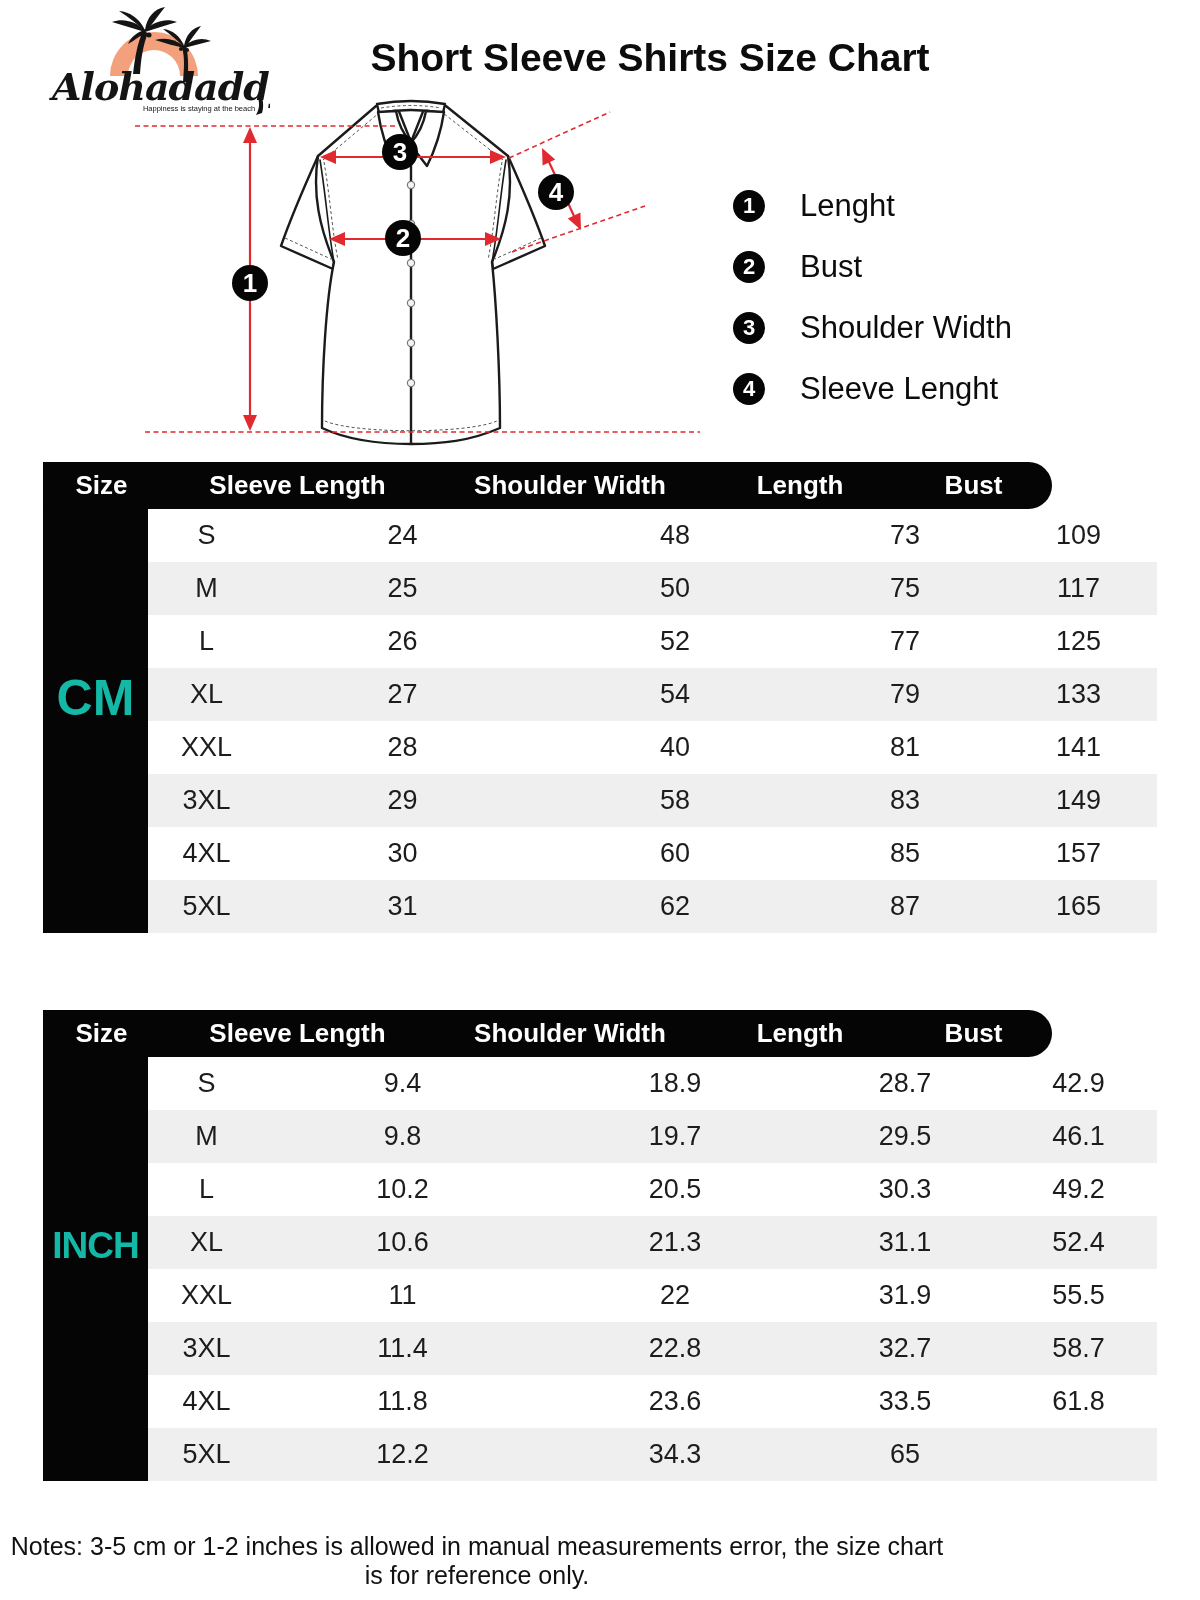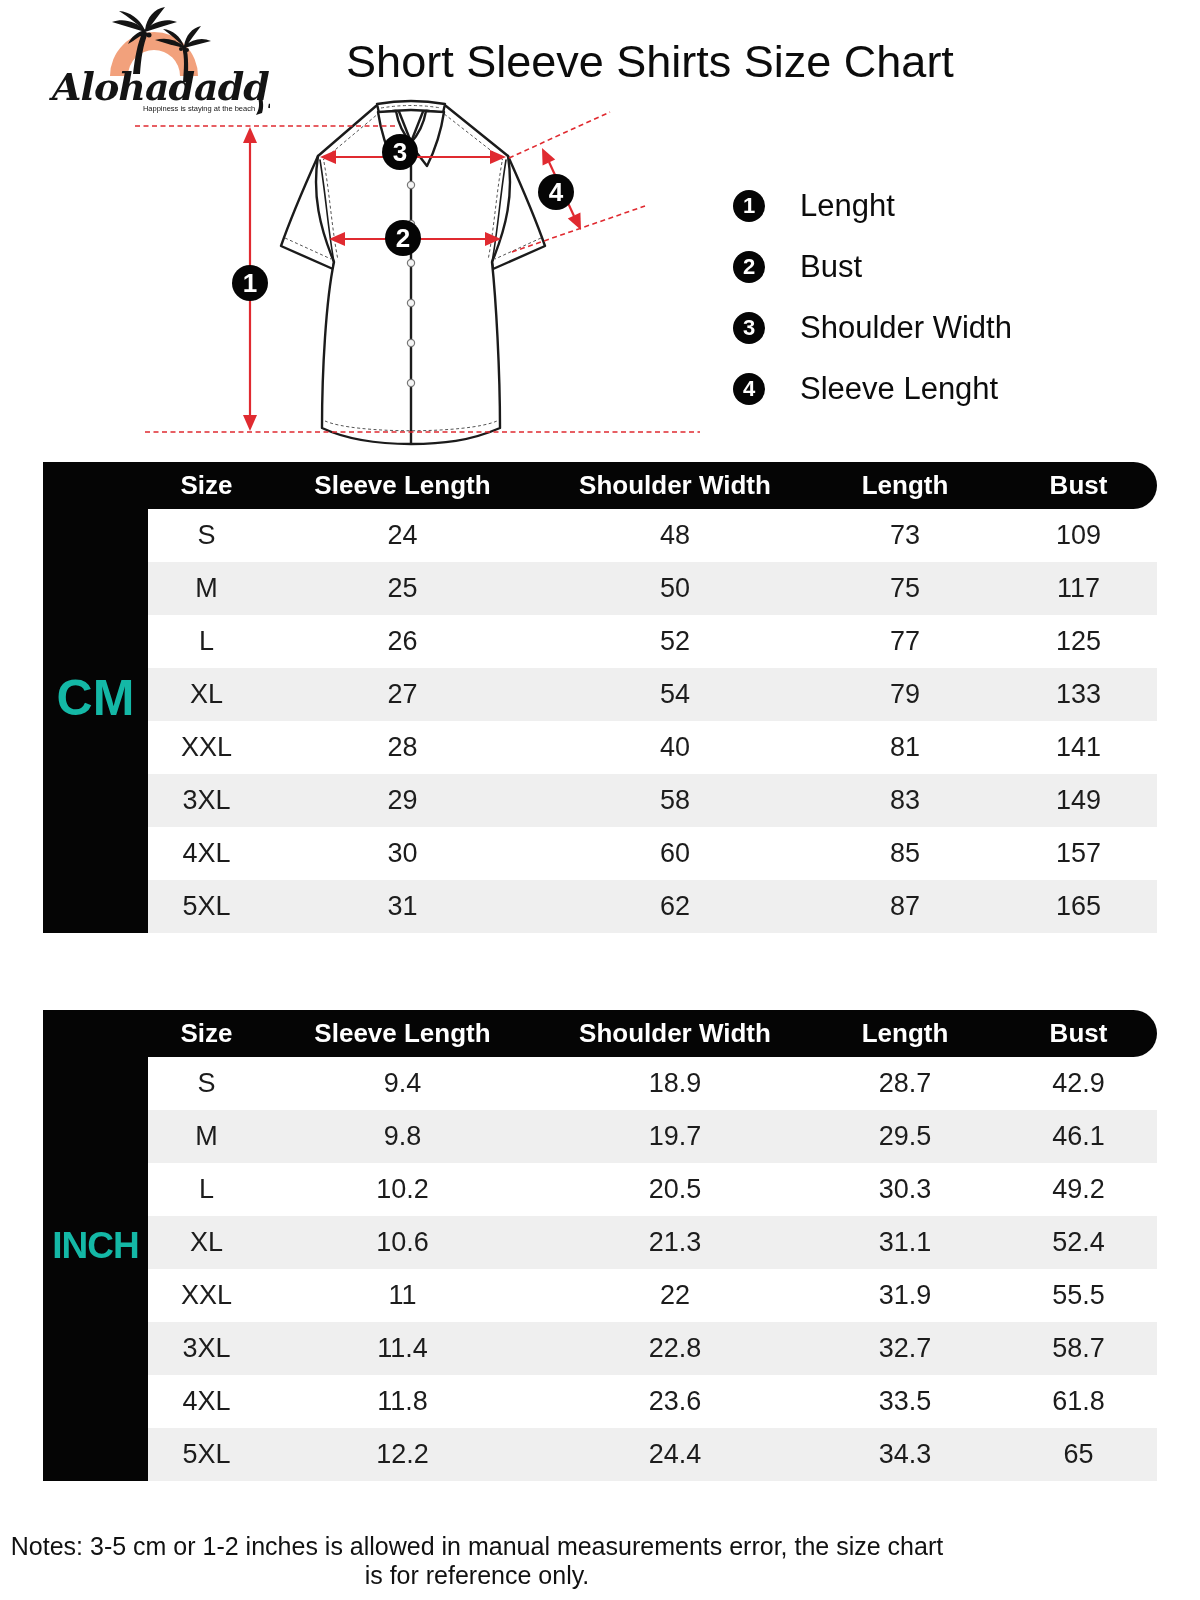--- a/index.html
+++ b/index.html
@@ -7,21 +7,21 @@
     width:1200px; height:1600px; position:relative; overflow:hidden;
     background:#ffffff;
     font-family:"Liberation Sans","DejaVu Sans",sans-serif;
     color:#111;
   }
   
   .logo { position:absolute; left:36px; top:6px; width:234px; height:114px; }
   
   .page-title {
     position:absolute; left:280px; top:36px; width:740px;
-    text-align:center; font-size:45px; font-weight:normal; color:#0c0c0c;
+    text-align:center; font-size:39px; font-weight:bold; color:#0c0c0c;
     letter-spacing:0px; white-space:nowrap;
   }
   
   .diagram { position:absolute; left:80px; top:92px; width:630px; height:366px; }
   .shirt-stroke { fill:#ffffff; stroke:#1b1b1b; stroke-width:2.4; stroke-linejoin:round; }
   .shirt-line   { fill:none; stroke:#1b1b1b; stroke-width:2.4; stroke-linecap:round; }
   .stitch       { fill:none; stroke:#555; stroke-width:1; stroke-dasharray:3 2.5; }
   .red-line     { fill:none; stroke:var(--accent-red); stroke-width:2.2; }
   .red-dash     { fill:none; stroke:var(--accent-red); stroke-width:1.6; stroke-dasharray:5 3.5; }
   .red-fill     { fill:var(--accent-red); stroke:none; }
@@ -40,21 +40,21 @@
   .legend-label { margin-left:35px; font-size:31px; color:#0c0c0c; white-space:nowrap; }
   
   .size-table { position:absolute; left:43px; width:1114px; height:471px; }
   .t-sidebar {
     position:absolute; left:0; top:0; width:105px; height:471px; background:var(--header-black);
     display:flex; align-items:center; justify-content:center; color:#14b8a6; font-weight:bold;
   }
   .unit-lg { font-size:50px; }
   .unit-md { font-size:37px; letter-spacing:-1px;text-align:right; }
   .t-header {
-    position:absolute; left:0; top:0; width:1009px; height:47px; padding-left:105px;
+    position:absolute; left:0; top:0; width:1009px; height:47px; 
     background:var(--header-black); border-radius:4px 24px 24px 4px;
     display:grid; grid-template-columns:117px 275px 270px 190px 157px;
     align-items:center; color:#fff; font-size:26px; font-weight:bold; text-align:center;
   }
   .t-body { position:absolute; left:105px; top:47px; width:1009px; }
   .trow {
     display:grid; grid-template-columns:117px 275px 270px 190px 157px;
     height:53px; align-items:center; text-align:center; font-size:27px; color:#1c1c1c;
     background:#ffffff;
   }
@@ -333,20 +333,19 @@
       <div class="trow">
         <div>4XL</div>
         <div>11.8</div>
         <div>23.6</div>
         <div>33.5</div>
         <div>61.8</div>
       </div>
       <div class="trow">
         <div>5XL</div>
         <div>12.2</div>
-        <div>24.4</div>
         <div>34.3</div>
         <div>65</div>
       </div>
     </div>
 </div>
 
 <div class="notes">Notes: 3-5 cm or 1-2 inches is allowed in manual measurements error, the size chart is for reference only.</div>
 
 </body></html>

